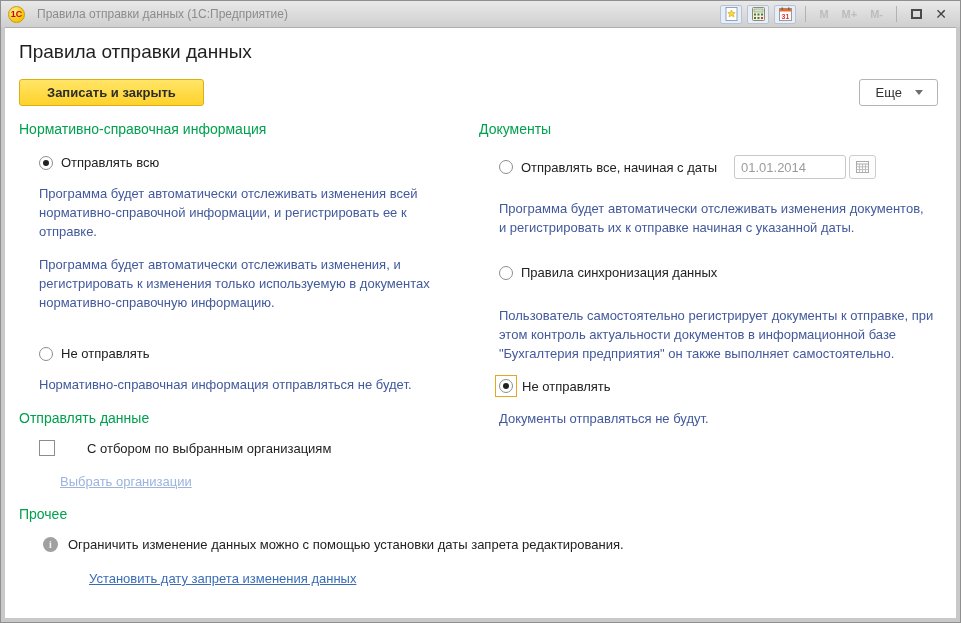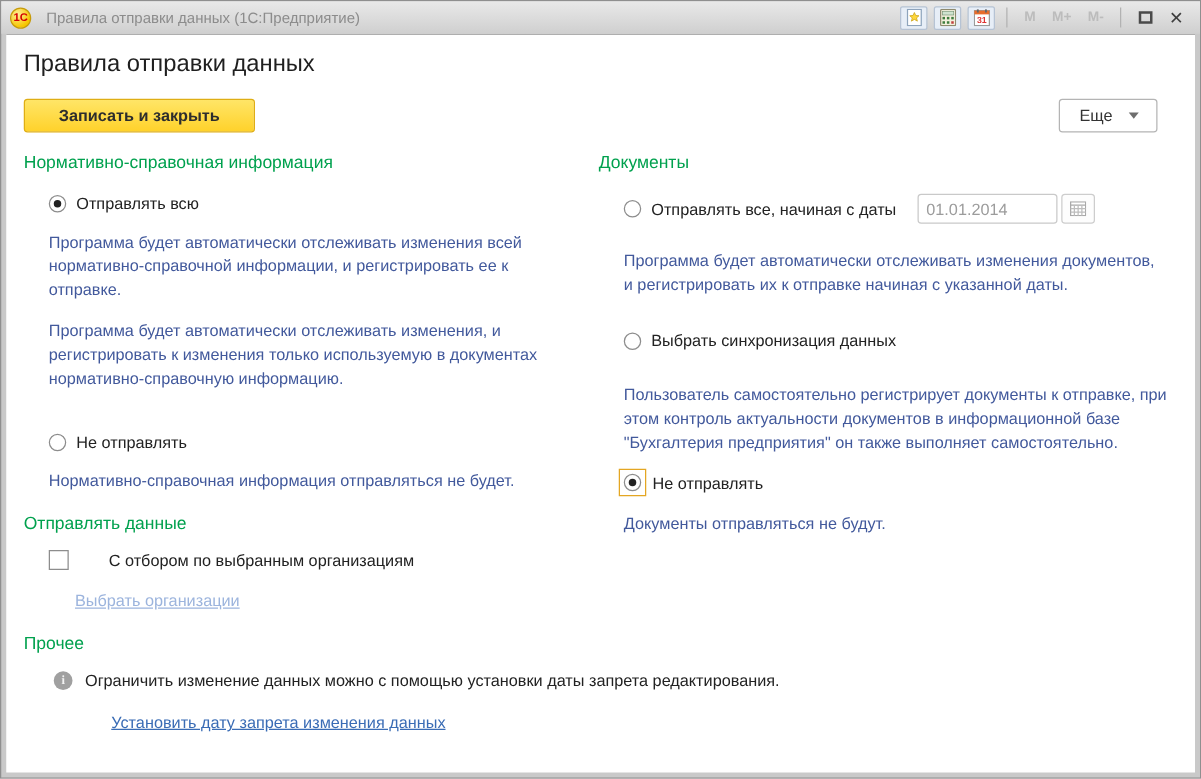--- a/index.html
+++ b/index.html
@@ -55,21 +55,21 @@
   }
   .btn-row { position: relative; height: 27px; margin: 16px 14px 0 14px; }
   .btn-save {
     position: absolute; left: 0; top: 0; height: 27px;
     background: linear-gradient(#ffe567, #ffd22b);
     border: 1px solid #dfae14; border-radius: 3px;
     font-family: inherit; font-size: 13px; font-weight: bold; color: #2d2d2d;
     padding: 0 27px; cursor: pointer;
   }
   .btn-more {
-    position: absolute; right: 16px; top: 0; height: 27px;
+    position: absolute; right: 4px; top: 0; height: 27px;
     background: #fff;
     border: 1px solid #b4b4b4; border-radius: 3px;
     font-family: inherit; font-size: 13px; color: #333;
     padding: 0 14px 0 16px; cursor: pointer;
     display: flex; align-items: center; gap: 13px;
   }
   .caret-down {
     width: 0; height: 0; display: inline-block;
     border-left: 4px solid transparent; border-right: 4px solid transparent;
     border-top: 5px solid #6e6e6e;
@@ -255,21 +255,21 @@
                     <line x1="0.5" y1="8.6" x2="12.5" y2="8.6"></line>
                 </g>
               </svg>
             </span>
           </span>
         </div>
         <div class="hint mt-20" style="max-width:440px">Программа будет автоматически отслеживать изменения документов, и регистрировать их к отправке начиная с указанной даты.</div>
 
         <div class="opt-row mt-28">
           <span class="radio"></span>
-          <span class="opt-label">Выбрать синхронизация данных</span>
+          <span class="opt-label">Правила синхронизация данных</span>
         </div>
         <div class="hint mt-26" style="max-width:445px">Пользователь самостоятельно регистрирует документы к отправке, при этом контроль актуальности документов в информационной базе "Бухгалтерия предприятия" он также выполняет самостоятельно.</div>
 
         <div class="opt-row mt-12" style="margin-left:16px">
           <span class="radio-focus-wrap focused">
             <span class="radio on"></span>
           </span>
           <span class="opt-label" style="margin-left:5px">Не отправлять</span>
         </div>
         <div class="hint mt-12">Документы отправляться не будут.</div>

